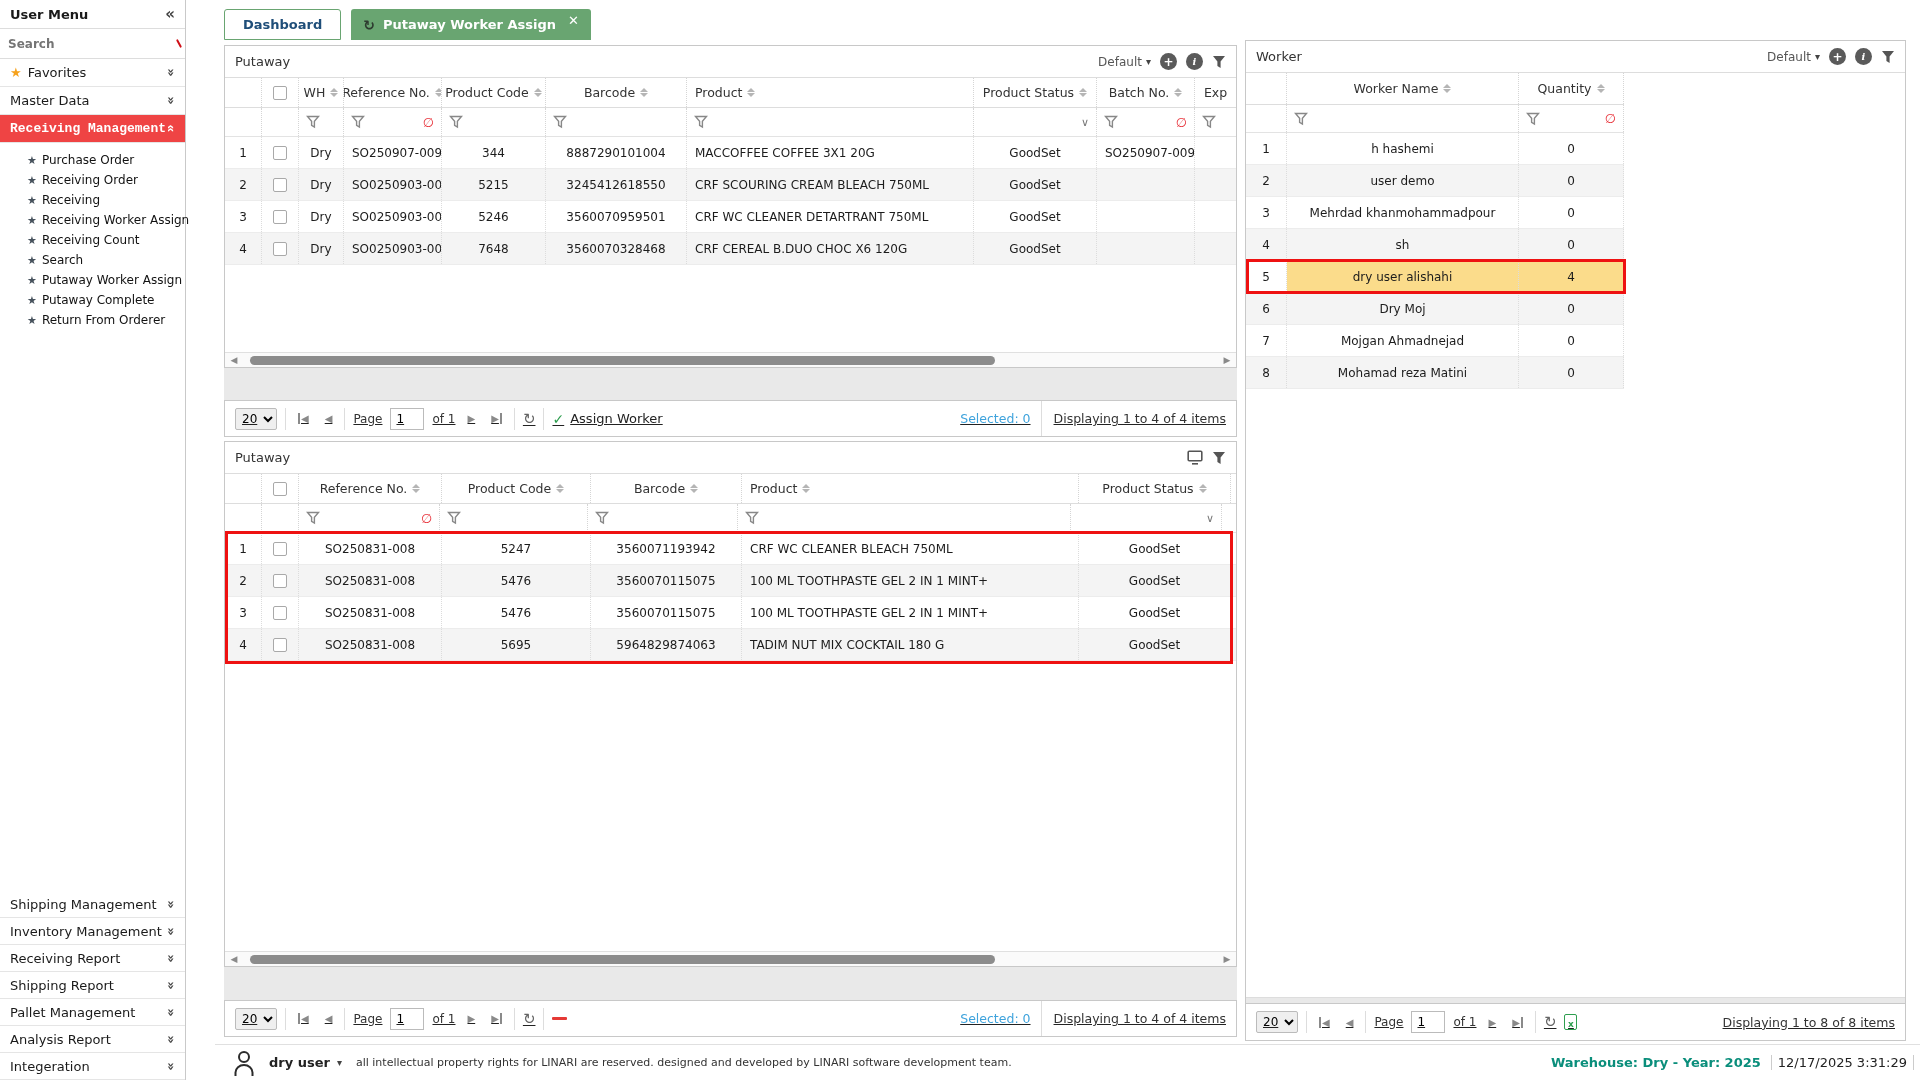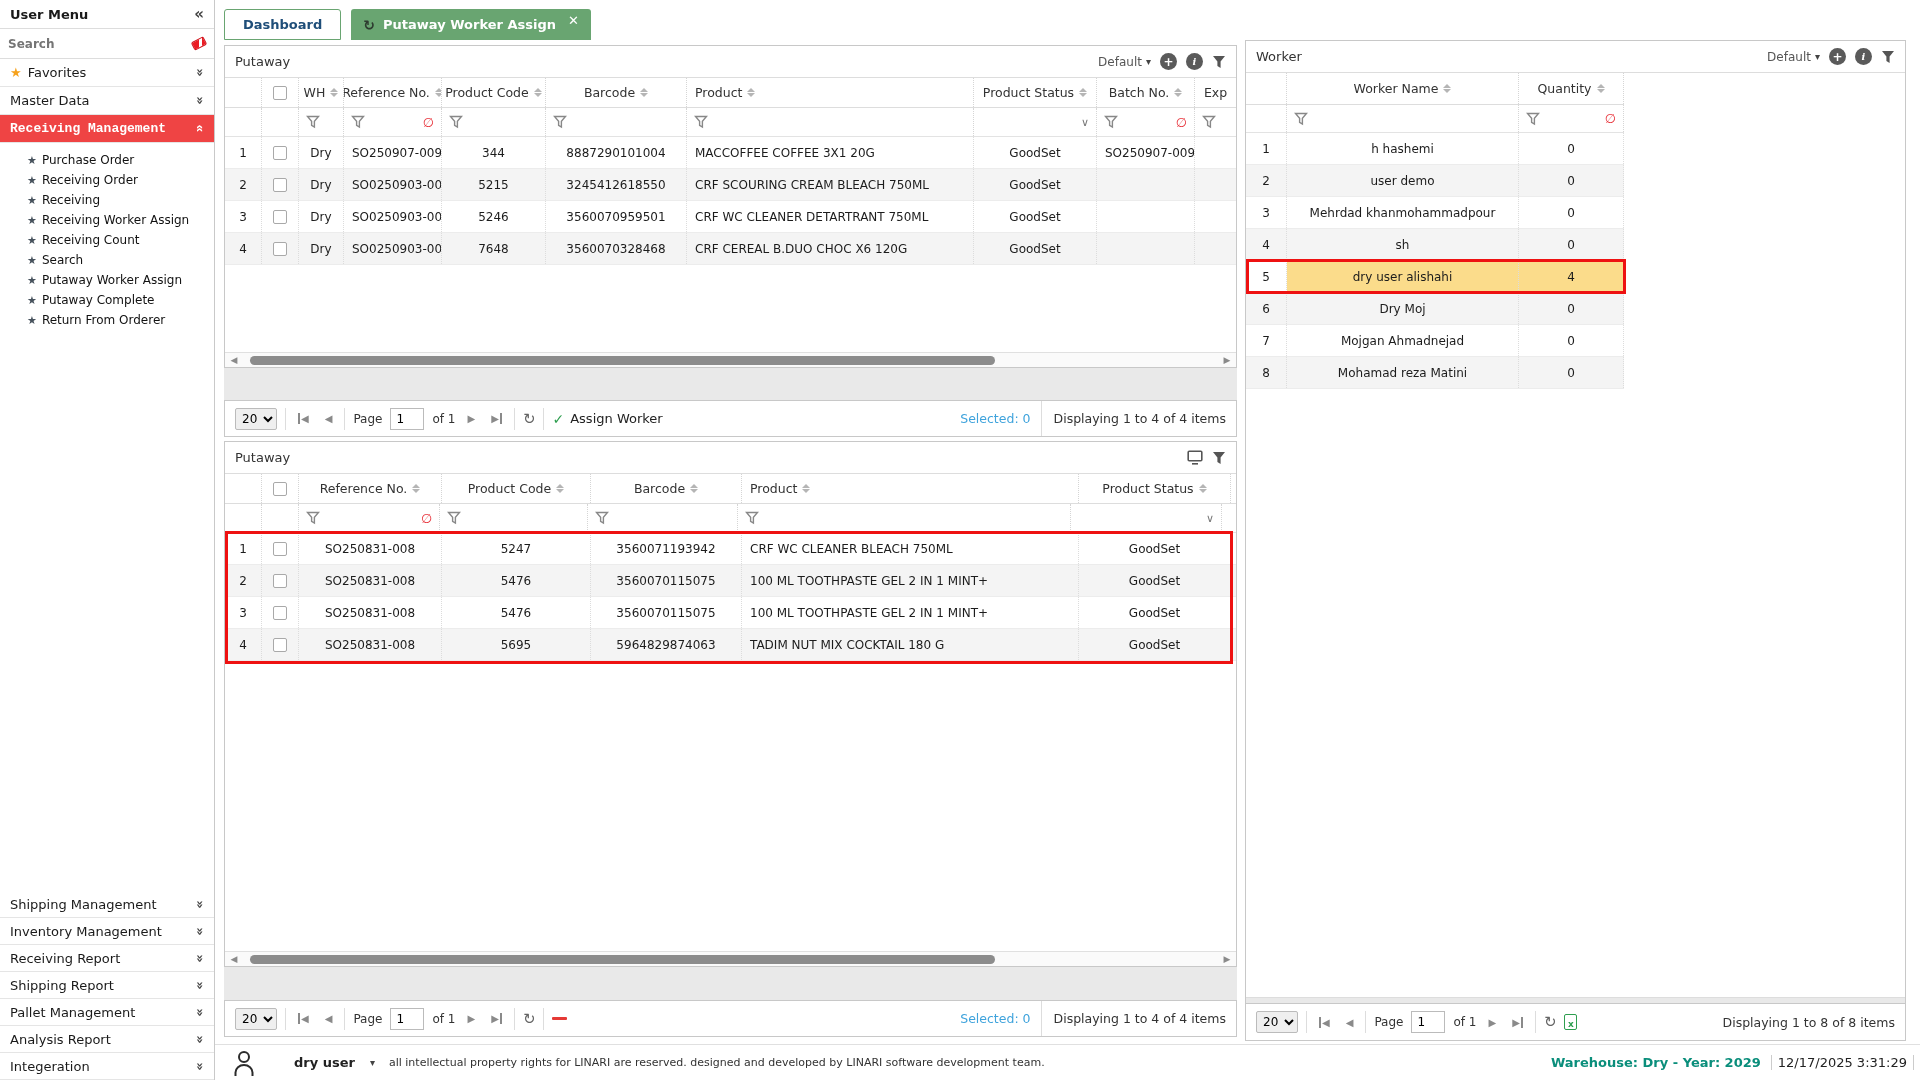--- a/index.html
+++ b/index.html
@@ -1,20 +1,20 @@
 <!DOCTYPE html>
 <html><head>
 <meta charset="utf-8">
 <style>
   * { margin:0; padding:0; box-sizing:border-box; }
   html,body { width:1920px; height:1080px; background:#fff; font-family:"DejaVu Sans","Liberation Sans",sans-serif; font-size:12px; color:#222; overflow:hidden; }
   .page { position:relative; width:1920px; height:1080px; }
 
   
-  .sidebar { position:absolute; left:0; top:0; width:215px; height:1080px; background:#fff; border-right:1px solid #c9c9c9; display:flex; flex-direction:column; }
+  .sidebar { position:absolute; left:0; top:0; width:186px; height:1080px; background:#fff; border-right:1px solid #c9c9c9; display:flex; flex-direction:column; }
   .sb-header { height:29px; display:flex; align-items:center; justify-content:space-between; padding:0 10px; border-bottom:1px solid #ddd; font-weight:bold; font-size:13px; color:#1a1a1a; }
   .sb-collapse { color:#444; font-size:15px; cursor:pointer; }
   .sb-search { height:30px; display:flex; align-items:center; border-bottom:1px solid #ddd; padding:0 8px; }
   .sb-search input { flex:1; border:none; outline:none; font-size:12px; color:#444; font-family:inherit;font-weight:bold; }
   .eraser { width:14px; height:9px; background:linear-gradient(115deg,#ec1c24 52%,#fff 52%,#fff 72%,#ec1c24 72%); border:1px solid #d01018; border-radius:2px; transform:rotate(-28deg); display:inline-block; }
   .sb-section { height:28px; display:flex; align-items:center; padding:0 10px; border-bottom:1px solid #e5e5e5; font-size:13px; color:#1a1a1a; cursor:pointer; }
   .sb-section .lbl { flex:1; }
   .chev { display:inline-block; color:#444; font-size:13px; font-weight:bold; }
   .chev.down { transform:rotate(90deg); }
   .chev.up { transform:rotate(90deg); }
@@ -83,21 +83,21 @@
 
   
   .hscroll { height:15px; border-top:1px solid #e0e0e0; background:#fafafa; display:flex; align-items:center; padding:0 3px; position:relative; }
   .hs-arrow { color:#8a8a8a; font-size:9px; width:12px; text-align:center; cursor:pointer; }
   .hs-track { flex:1; height:11px; position:relative; }
   .hs-thumb { position:absolute; left:1%; top:1px; width:76%; height:9px; background:#8c8c8c; border-radius:5px; cursor:grab; }
 
   .grayband { background:#e9e9e9; }
 
   
-  .pager { height:37px; background:#fff; border:1px solid #c8c8c8; display:flex; align-items:center; padding:0 10px; gap:8px; }
+  .pager { height:37px; background:#fff; border:1px solid #c8c8c8; display:flex; align-items:center; padding:0 10px; gap:8px;text-decoration:underline; }
   .pager select { height:22px; font-size:12px; font-family:inherit; border:1px solid #bbb; border-radius:2px; padding:0 2px; }
   .pg-sep { width:1px; height:22px; background:#ddd; }
   .pg-btn { color:#8a8a8a; font-size:10px; padding:0 4px; cursor:pointer; display:flex; align-items:center; }
   .pg-btn.firstlast span { border-left:2px solid #8a8a8a; padding-left:1px; }
   .pg-btn.lastfirst span { border-right:2px solid #8a8a8a; padding-right:1px; }
   .page-lbl { color:#333; font-size:12px; }
   .page-input { width:34px; height:22px; border:1px solid #bbb; text-align:left; padding:0 5px; font-size:12px; font-family:inherit; }
   .refresh { color:#666; font-size:15px; cursor:pointer; }
   .action { display:flex; align-items:center; gap:6px; font-size:13px; color:#222; cursor:pointer; }
   .action .ok { color:#2e9e4f; font-weight:bold; font-size:14px; }
@@ -119,21 +119,21 @@
 
   
   .rows-wrap { position:relative; }
   .red-overlay { position:absolute; left:0; top:-2px; width:1008px; height:133px; border:3px solid #ee1111; pointer-events:none; }
   .w-red-overlay { position:absolute; left:0; top:-2px; width:380px; height:35px; border:3px solid #ee1111; pointer-events:none; }
   .hl-row { background:#fbdc8b !important; }
 
   
   .statusbar { position:absolute; left:215px; top:1044px; width:1705px; height:36px; background:#fff; border-top:1px solid #e0e0e0; display:flex; align-items:center; padding:0 6px 0 18px; gap:14px; }
   svg.person { width:22px; height:26px; }
-  .user-dd { display:flex; align-items:center; gap:15px; font-size:13px; font-weight:bold; color:#222; cursor:pointer;margin-left:25px; }
+  .user-dd { display:flex; align-items:center; gap:7px; font-size:13px; font-weight:bold; color:#222; cursor:pointer; }
   .copyright { font-size:11px; color:#333; }
   .sb-right { margin-left:auto; display:flex; align-items:center; height:22px; }
   .wh-year { color:#0a8e7b; font-weight:bold; font-size:13px; padding-right:10px; border-right:1px solid #ccc; }
   .datetime { font-size:13px; color:#222; padding:0 6px; border-right:1px solid #ccc; }
 </style>
 </head>
 <body>
 
 <div class="page">
 
@@ -768,18 +768,18 @@
     <svg class="person" viewBox="0 0 22 26">
       <circle cx="11" cy="7" r="5" fill="none" stroke="#2b2b2b" stroke-width="2"></circle>
       <path d="M2.5 26 v-3.5 a8.5 7.5 0 0 1 17 0 V26" fill="none" stroke="#2b2b2b" stroke-width="2"></path>
     </svg>
     <span class="user-dd">
       <span>dry user</span>
       <span class="caret">▾</span>
     </span>
     <span class="copyright">all intellectual property rights for LINARI are reserved. designed and developed by LINARI software development team.</span>
     <span class="sb-right">
-      <span class="wh-year">Warehouse: Dry - Year: 2029</span>
+      <span class="wh-year">Warehouse: Dry - Year: 2025</span>
       <span class="datetime">12/17/2025 3:31:29</span>
     </span>
   </div>
 
 </div>
 
 </body></html>

